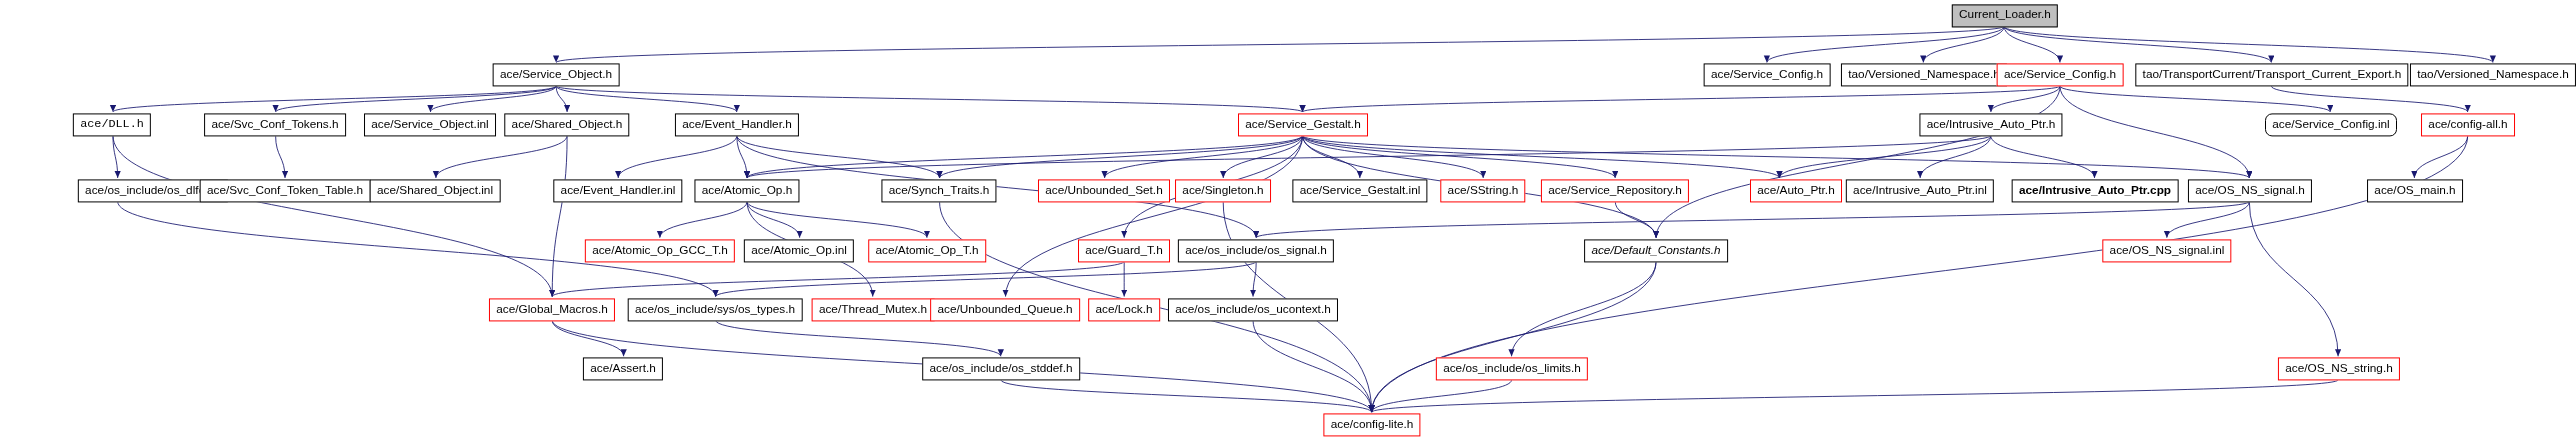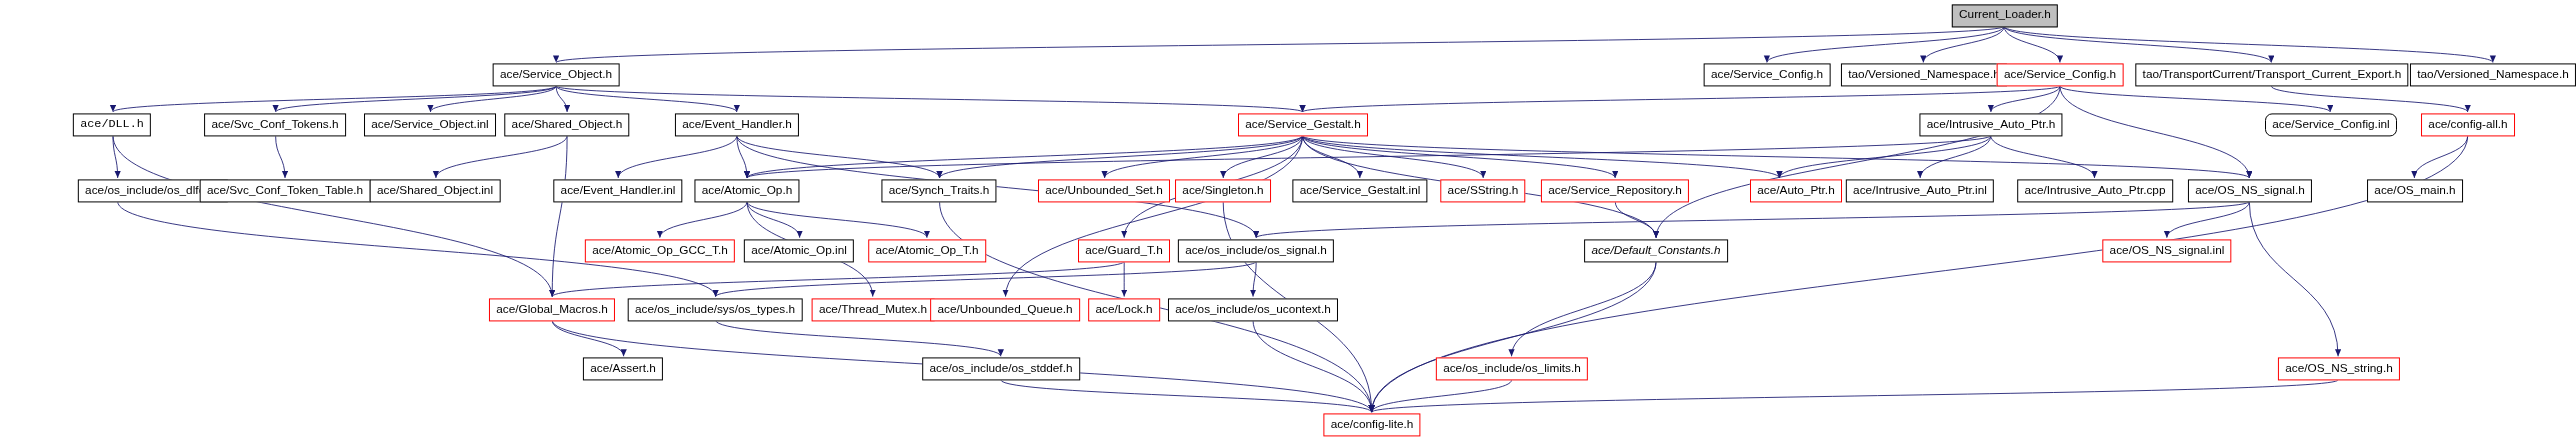--- a/index.html
+++ b/index.html
@@ -141,21 +141,21 @@
     <div class="node" style="left: 618px; top: 191px;">ace/Event_Handler.inl</div>
     <div class="node" style="left: 747px; top: 191px;">ace/Atomic_Op.h</div>
     <div class="node" style="left: 939px; top: 191px;">ace/Synch_Traits.h</div>
     <div class="node red" style="left: 1104px; top: 191px;">ace/Unbounded_Set.h</div>
     <div class="node red" style="left: 1223px; top: 191px;">ace/Singleton.h</div>
     <div class="node" style="left: 1360px; top: 191px;">ace/Service_Gestalt.inl</div>
     <div class="node red" style="left: 1483px; top: 191px;">ace/SString.h</div>
     <div class="node red" style="left: 1615px; top: 191px;">ace/Service_Repository.h</div>
     <div class="node red" style="left: 1780px; top: 191px; margin-left: 16px;">ace/Auto_Ptr.h</div>
     <div class="node" style="left: 1920px; top: 191px;">ace/Intrusive_Auto_Ptr.inl</div>
-    <div class="node" style="left: 2095px; top: 191px;">ace/Intrusive_Auto_Ptr.cpp</div>
+    <div class="node" style="left: 2095px; top: 191px; font-weight: bold;">ace/Intrusive_Auto_Ptr.cpp</div>
     <div class="node" style="left: 2250px; top: 191px;">ace/OS_NS_signal.h</div>
     <div class="node" style="left: 2415px; top: 191px;">ace/OS_main.h</div>
     <div class="node red" style="left: 660px; top: 251px;">ace/Atomic_Op_GCC_T.h</div>
     <div class="node" style="left: 799px; top: 251px;">ace/Atomic_Op.inl</div>
     <div class="node red" style="left: 927px; top: 251px;">ace/Atomic_Op_T.h</div>
     <div class="node red" style="left: 1124px; top: 251px;">ace/Guard_T.h</div>
     <div class="node" style="left: 1256px; top: 251px; text-align: center;">ace/os_include/os_signal.h</div>
     <div class="node" style="left: 1656px; top: 251px; font-style: italic;">ace/Default_Constants.h</div>
     <div class="node red" style="left: 2167px; top: 251px;">ace/OS_NS_signal.inl</div>
     <div class="node red" style="left: 552px; top: 310px;">ace/Global_Macros.h</div>

